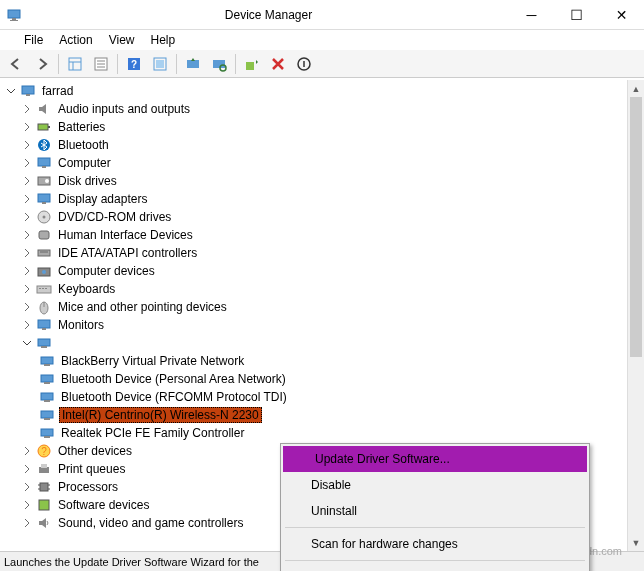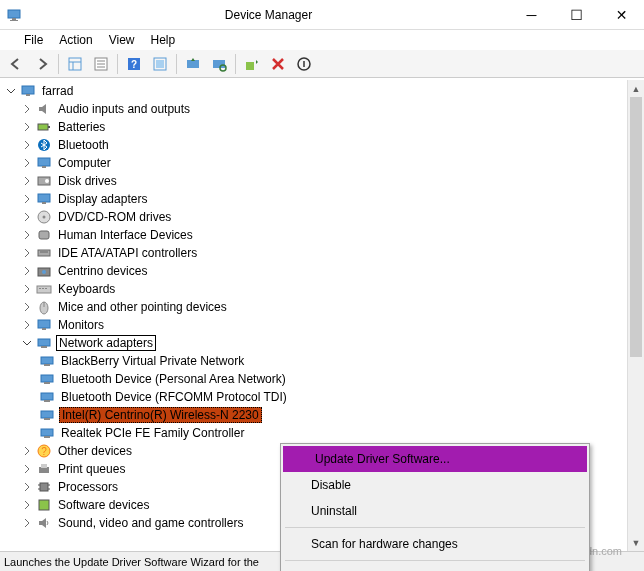--- a/index.html
+++ b/index.html
@@ -279,21 +279,21 @@
         <svg width="10" height="10">
           <path d="M3 1 L7 5 L3 9" fill="none" stroke="#6b6b6b"></path>
         </svg>
       </span>
       <span class="nodeicon">
         <svg width="16" height="16">
           <rect x="2" y="5" width="12" height="8" fill="#888" stroke="#555"></rect>
           <circle cx="8" cy="9" r="2" fill="#5b9bd5"></circle>
         </svg>
       </span>
-      <span class="nodelabel">Centrino devices</span>
+      <span class="nodelabel">Computer devices</span>
     </div>
     <div class="node lvl1">
       <span class="exp">
         <svg width="10" height="10">
           <path d="M3 1 L7 5 L3 9" fill="none" stroke="#6b6b6b"></path>
         </svg>
       </span>
       <span class="nodeicon">
         <svg width="16" height="16">
           <rect x="1" y="5" width="14" height="7" fill="#ccc" stroke="#888"></rect>
@@ -337,21 +337,20 @@
         <svg width="10" height="10">
           <path d="M1 3 L5 7 L9 3" fill="none" stroke="#404040"></path>
         </svg>
       </span>
       <span class="nodeicon">
         <svg width="16" height="16">
           <rect x="2" y="4" width="12" height="7" fill="#5b9bd5" stroke="#2e75b6"></rect>
           <rect x="5" y="11" width="6" height="2" fill="#888"></rect>
         </svg>
       </span>
-      <span class="nodelabel boxed">Network adapters</span>
     </div>
     <div class="node lvl2">
       <span class="exp"></span>
       <span class="nodeicon">
         <svg width="16" height="16">
           <rect x="2" y="4" width="12" height="7" fill="#5b9bd5" stroke="#2e75b6"></rect>
           <rect x="5" y="11" width="6" height="2" fill="#888"></rect>
         </svg>
       </span>
       <span class="nodelabel">BlackBerry Virtual Private Network</span>

